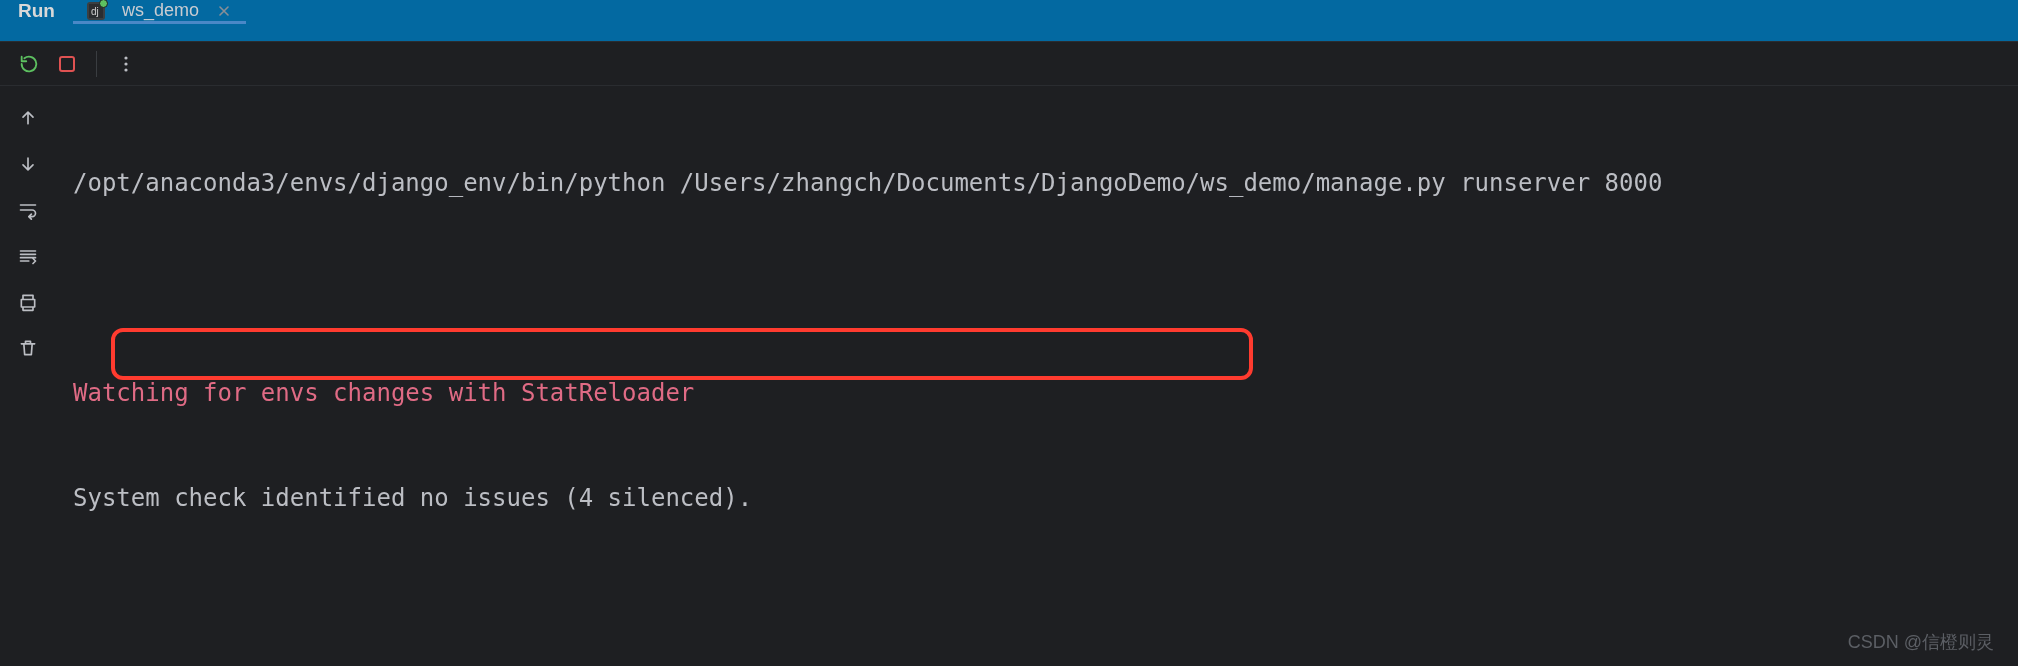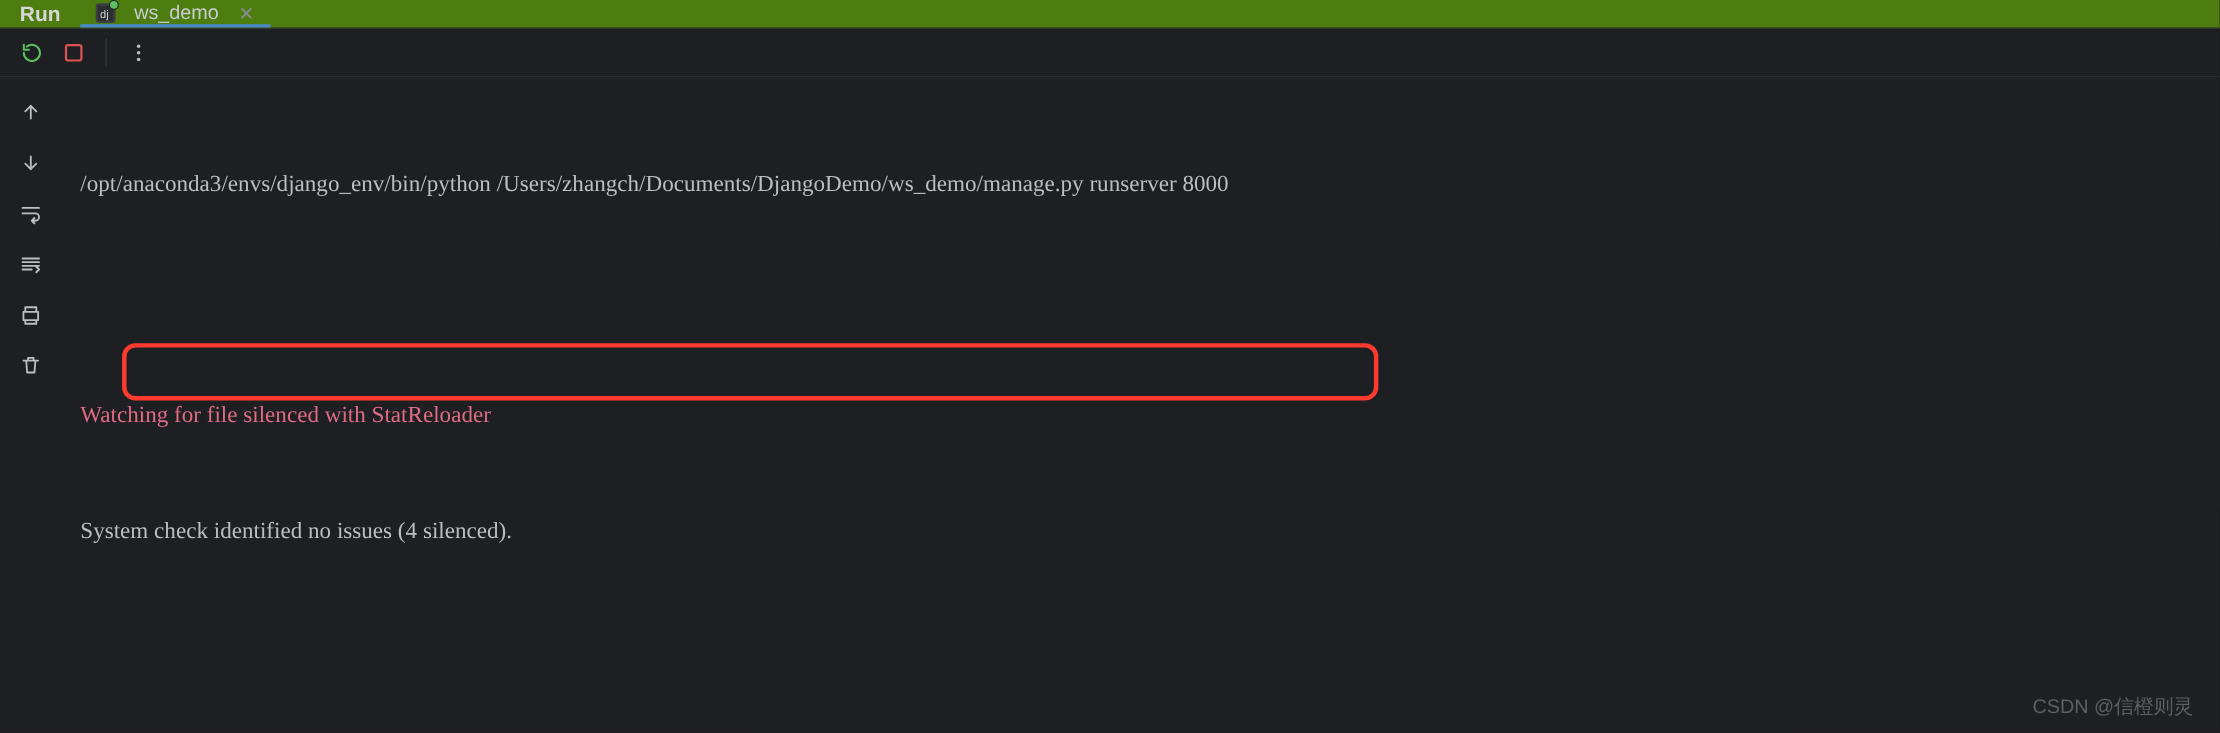--- a/index.html
+++ b/index.html
@@ -1,30 +1,30 @@
 <!DOCTYPE html>
 <html><head>
 <meta charset="utf-8">
 <style>
   * { margin:0; padding:0; box-sizing:border-box; }
   html,body { width:2018px; height:666px; background:#1e1f22; font-family:Menlo,Consolas,monospace; color:#bcbec4; overflow:hidden; }
-  .tabbar { height:26px; display:flex; align-items:flex-end; border-bottom:1px solid #2a2c30; background:#4d7c0f; }
+  .tabbar { height:42px; display:flex; align-items:flex-start; border-bottom:1px solid #2a2c30; background:#0369a1; }
   .tabbar .panel-title { font-size:19px; font-weight:700; padding:0 18px; display:flex; align-items:center; color:#d8d8d8; font-family:-apple-system,"Segoe UI",Arial,sans-serif; }
   .tab { display:flex; align-items:center; gap:17px; padding:0 14px; border-bottom:3px solid #4a88c7; color:#c9ccd1; font-family:-apple-system,"Segoe UI",Arial,sans-serif; font-size:18px; position:relative; }
   .tab .badge { width:18px; height:18px; background:#3c3f41; border-radius:3px; position:relative; display:flex; align-items:center; justify-content:center;}
   .tab .badge svg { display:block; }
   .tab .dot { position:absolute; top:-3px; right:-3px; width:9px;height:9px;background:#5dc060;border-radius:50%; border:1px solid #1e1f22;}
   .tab .close { width:16px; height:16px; color:#8a8f96; display:flex; align-items:center; justify-content:center; }
   .toolbar-row { height:44px; display:flex; align-items:center; padding-left:12px; gap:4px; border-bottom:1px solid #2a2c30; }
   .icon-btn { width:34px; height:34px; display:flex; align-items:center; justify-content:center; border-radius:4px; color:#bcbec4; }
   .vsep { width:1px; height:26px; background:#3a3d41; margin:0 8px; }
   .body { display:flex; height:calc(666px - 42px - 44px); }
   .gutter { width:55px; display:flex; flex-direction:column; align-items:center; padding-top:14px; gap:10px; }
   .gutter .icon-btn { width:36px; height:36px; }
-  .console { flex:1; font-size:21px; line-height:35px; padding:10px 4px 0 18px; white-space:pre; position:relative;font-family:Liberation Serif, serif; }
+  .console { flex:1; font-size:24px; line-height:35px; padding:10px 4px 0 18px; white-space:pre; position:relative; }
   .console .line { height:35px; }
   .pink { color:#e06b85; }
   .hi-box { position:absolute; border:4px solid #ff3b2f; border-radius:12px; left:56px; top:242px; width:1142px; height:52px; pointer-events:none; }
   .footer { position:absolute; right:24px; bottom:12px; color:#5c5f65; font-size:18px; font-family:-apple-system,"Segoe UI",Arial,sans-serif; }
 </style>
 </head>
 <body>
 
 <div class="tabbar">
   <div class="panel-title">Run</div>
@@ -97,21 +97,21 @@
     <div class="icon-btn">
       <svg width="20" height="20" viewBox="0 0 24 24">
           <path d="M4 7h16M9 7V4h6v3m-8 0 1 13h8l1-13" stroke="#bcbec4" stroke-width="2" fill="none" stroke-linecap="round" stroke-linejoin="round"></path>
         </svg>
     </div>
   </div>
 
   <div class="console">
     <div class="line">/opt/anaconda3/envs/django_env/bin/python /Users/zhangch/Documents/DjangoDemo/ws_demo/manage.py runserver 8000</div>
     <div class="line"></div>
-    <div class="line pink">Watching for file silenced with StatReloader</div>
+    <div class="line pink">Watching for envs changes with StatReloader</div>
     <div class="line">System check identified no issues (4 silenced).</div>
     
     
     
     
     <div class="hi-box"></div>
   </div>
 </div>
 
 <div class="footer">CSDN @信橙则灵</div>

